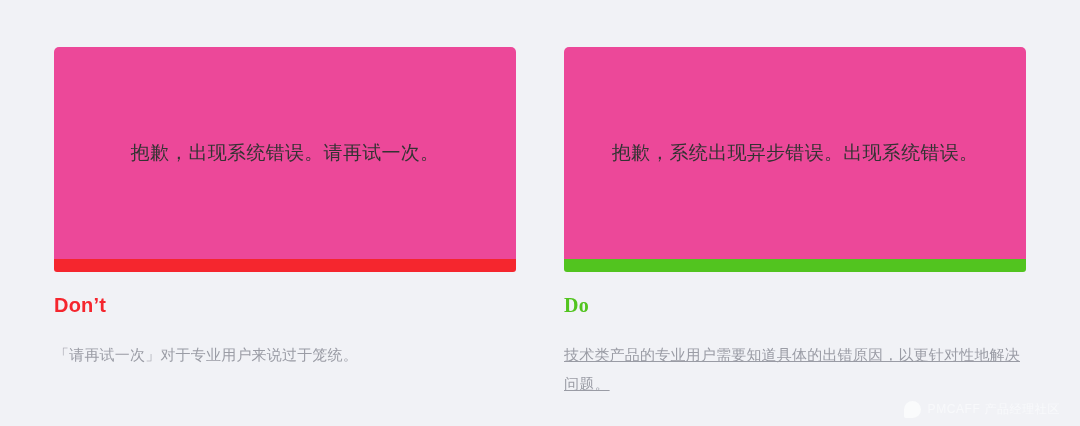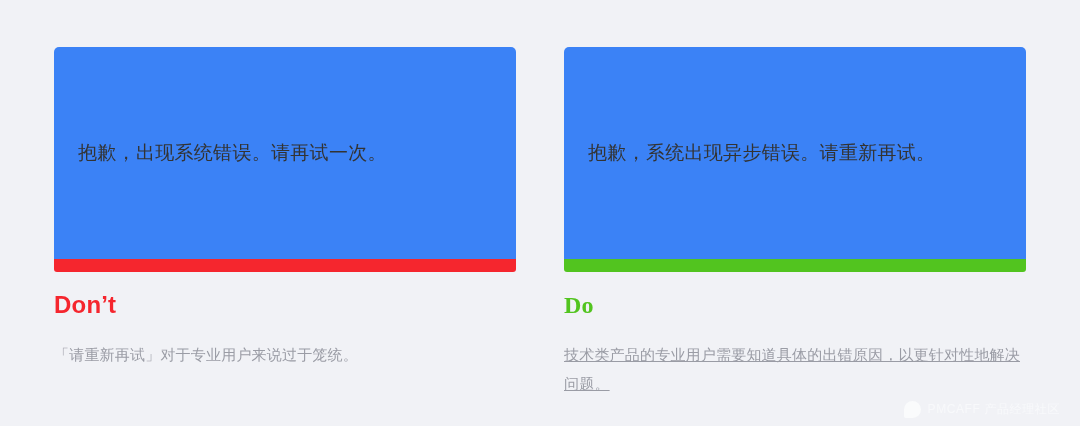--- a/index.html
+++ b/index.html
@@ -28,26 +28,26 @@
     top: 47px;
     width: 462px;
   }
   .panel-dont { left: 54px; }
   .panel-do   { left: 564px; }
 
   .card {
     position: relative;
     width: 462px;
     height: 212px;
-    background: #3b82f6;
+    background: #ec4899;
     border-radius: 5px 5px 0 0;
     box-sizing: border-box;
     display: flex;
     align-items: center;
-    justify-content: flex-start;
+    justify-content: center;
   }
 
   .card-message {
     font-size: 19px;
     line-height: 30px;
     color: #333333;
     letter-spacing: 0.3px;
     text-align: center;
     padding: 0 24px;
     white-space: nowrap;
@@ -56,21 +56,21 @@
   .status-bar {
     width: 462px;
     height: 13px;
     border-radius: 0 0 3px 3px;
   }
   .status-bar.red   { background: #f5262e; }
   .status-bar.green { background: #52c41f; }
 
   .verdict {
     margin-top: 21px;
-    font-size: 24px;
+    font-size: 20px;
     font-weight: bold;
     line-height: 24px;
     letter-spacing: 0.2px;
   }
   .verdict.red   { color: #f5262e; }
   .verdict.green { color: #52c41f; font-family: Liberation Serif, serif; }
 
   .caption {
     margin-top: 23px;
     font-size: 15px;
@@ -107,26 +107,26 @@
 <body>
 
 <div class="board">
 
   <div class="panel panel-dont">
     <div class="card">
       <div class="card-message">抱歉，出现系统错误。请再试一次。</div>
     </div>
     <div class="status-bar red"></div>
     <div class="verdict red">Don’t</div>
-    <div class="caption">「请重新再试」对于专业用户来说过于笼统。</div>
+    <div class="caption">「请再试一次」对于专业用户来说过于笼统。</div>
   </div>
 
   <div class="panel panel-do">
     <div class="card">
-      <div class="card-message">抱歉，系统出现异步错误。请重新再试。</div>
+      <div class="card-message">抱歉，系统出现异步错误。出现系统错误。</div>
     </div>
     <div class="status-bar green"></div>
     <div class="verdict green">Do</div>
     <div class="caption">技术类产品的专业用户需要知道具体的出错原因，以更针对性地解决问题。</div>
   </div>
 
   <div class="watermark">
     <span class="watermark-logo"></span>
     <span class="watermark-text">PMCAFF 产品经理社区</span>
   </div>

